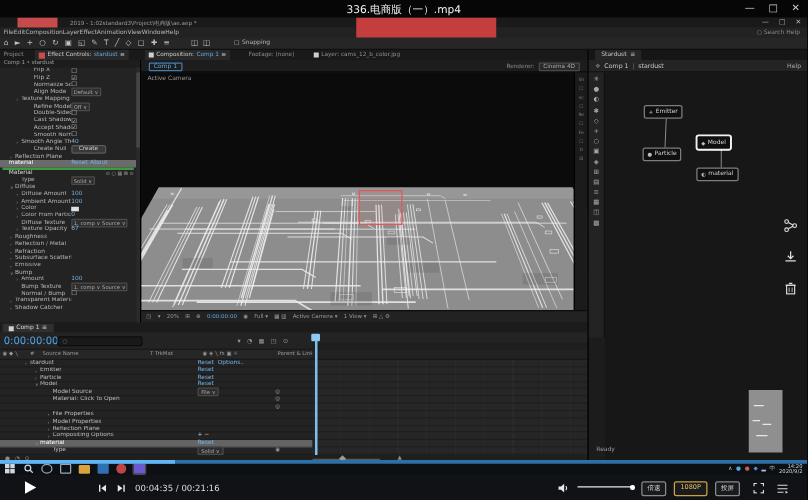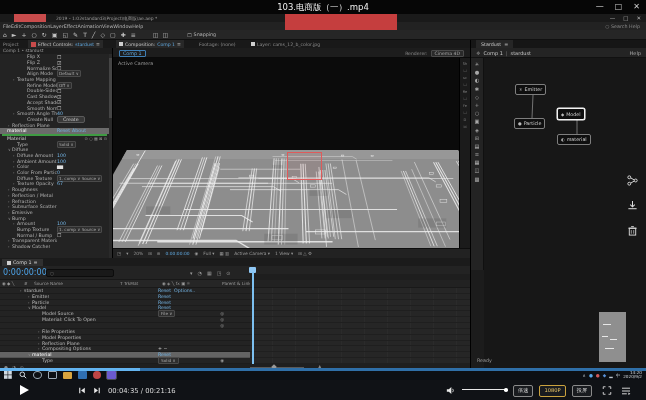--- a/index.html
+++ b/index.html
@@ -150,21 +150,21 @@
   .volline{position:absolute;left:462px;top:9.3px;width:44px;height:1.2px;background:#e8e8e8;}
   .voldot{position:absolute;left:504px;top:8px;width:3.5px;height:3.5px;border-radius:50%;background:#fff;}
   svg{display:block;}
 </style>
 </head>
 <body>
 
 <div id="stage">
 
   <div class="titlebar">
-    <span class="title">103.电商版（一）.mp4</span>
+    <span class="title">336.电商版（一）.mp4</span>
     <span class="winbtns">
       <span>—</span>
       <span>□</span>
       <span>✕</span>
     </span>
   </div>
 
   <div class="vid">
 
     <div class="ae-titlerow">

